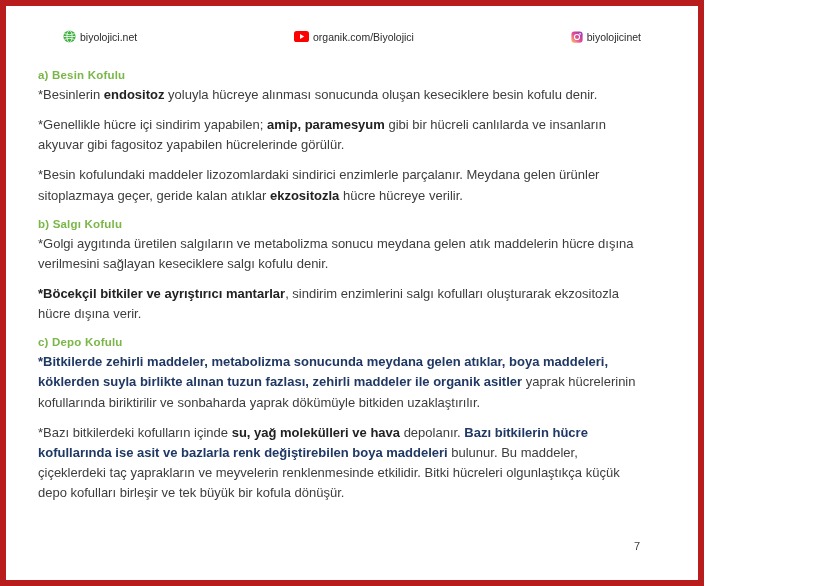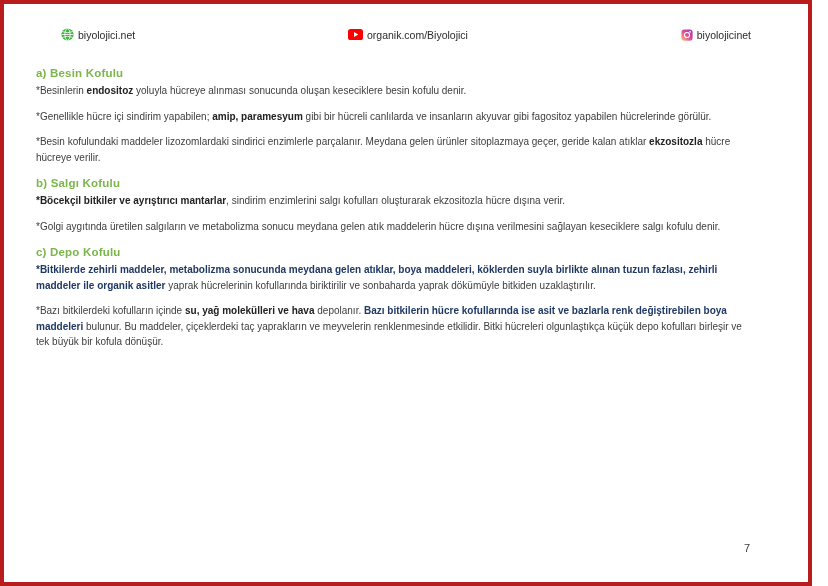--- a/index.html
+++ b/index.html
@@ -3,24 +3,24 @@
 <meta charset="utf-8">
 <style>
   html, body {
     margin: 0;
     padding: 0;
     background: #ffffff;
     font-family: "Liberation Sans", sans-serif;
   }
   .page {
     position: relative;
-    width: 812px;
+    width: 704px;
     height: 586px;
     background: #ffffff;
-    border: 4px solid #b91c1c;
+    border: 6px solid #b91c1c;
     box-sizing: border-box;
     overflow: hidden;
   }
   .header {
     display: flex;
     justify-content: space-between;
     align-items: center;
     padding: 24px 57px 0 57px;
   }
   .header-item {
@@ -43,21 +43,21 @@
     color: #3d3d3d;
   }
   .section-heading {
     color: #7ab648;
     font-size: 11.5px;
     font-weight: bold;
     margin: 12px 0 4px 0;
     letter-spacing: 0.2px;
   }
   .para {
-    font-size: 10px;
+    font-size: 13px;
     line-height: 1.55;
     margin: 0 0 10px 0;
     color: #3d3d3d;
   }
   .para .bold { font-weight: bold; color: #222222; }
   .para .blue { font-weight: bold; color: #1f3864; }
   .page-number {
     position: absolute;
     right: 58px;
     bottom: 28px;
@@ -116,22 +116,22 @@
     </div>
 
   </div>
 
   <div class="content">
       <div class="section-heading">a) Besin Kofulu</div>
       <p class="para"><span>*Besinlerin </span><span class="bold">endositoz</span><span> yoluyla hücreye alınması sonucunda oluşan keseciklere besin kofulu denir.</span></p>
       <p class="para"><span>*Genellikle hücre içi sindirim yapabilen; </span><span class="bold">amip, paramesyum</span><span> gibi bir hücreli canlılarda ve insanların akyuvar gibi fagositoz yapabilen hücrelerinde görülür.</span></p>
       <p class="para"><span>*Besin kofulundaki maddeler lizozomlardaki sindirici enzimlerle parçalanır. Meydana gelen ürünler sitoplazmaya geçer, geride kalan atıklar </span><span class="bold">ekzositozla</span><span> hücre hücreye verilir.</span></p>
       <div class="section-heading">b) Salgı Kofulu</div>
+      <p class="para"><span>*Golgi aygıtında üretilen salgıların ve metabolizma sonucu meydana gelen atık maddelerin hücre dışına verilmesini sağlayan keseciklere salgı kofulu denir.</span></p>
       <p class="para"><span class="bold">*Böcekçil bitkiler ve ayrıştırıcı mantarlar</span><span>, sindirim enzimlerini salgı kofulları oluşturarak ekzositozla hücre dışına verir.</span></p>
-      <p class="para"><span>*Golgi aygıtında üretilen salgıların ve metabolizma sonucu meydana gelen atık maddelerin hücre dışına verilmesini sağlayan keseciklere salgı kofulu denir.</span></p>
       <div class="section-heading">c) Depo Kofulu</div>
       <p class="para"><span class="bold blue">*Bitkilerde zehirli maddeler, metabolizma sonucunda meydana gelen atıklar, boya maddeleri, köklerden suyla birlikte alınan tuzun fazlası, zehirli maddeler ile organik asitler</span><span> yaprak hücrelerinin kofullarında biriktirilir ve sonbaharda yaprak dökümüyle bitkiden uzaklaştırılır.</span></p>
       <p class="para"><span>*Bazı bitkilerdeki kofulların içinde </span><span class="bold">su, yağ molekülleri ve hava</span><span> depolanır. </span><span class="bold blue">Bazı bitkilerin hücre kofullarında ise asit ve bazlarla renk değiştirebilen boya maddeleri</span><span> bulunur. Bu maddeler, çiçeklerdeki taç yaprakların ve meyvelerin renklenmesinde etkilidir. Bitki hücreleri olgunlaştıkça küçük depo kofulları birleşir ve tek büyük bir kofula dönüşür.</span></p>
     </div>
 
   <div class="page-number">7</div>
 
 </div>
 
 </body></html>

